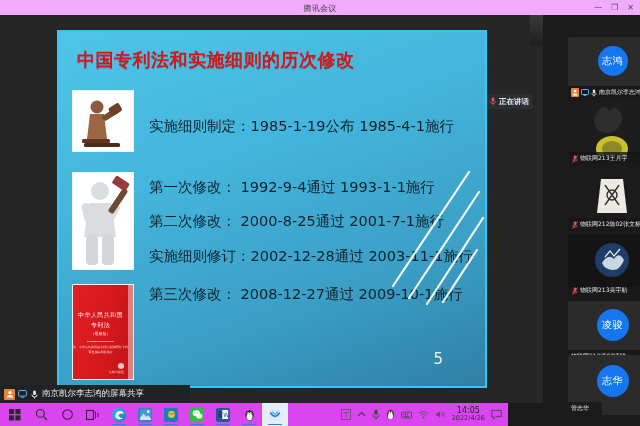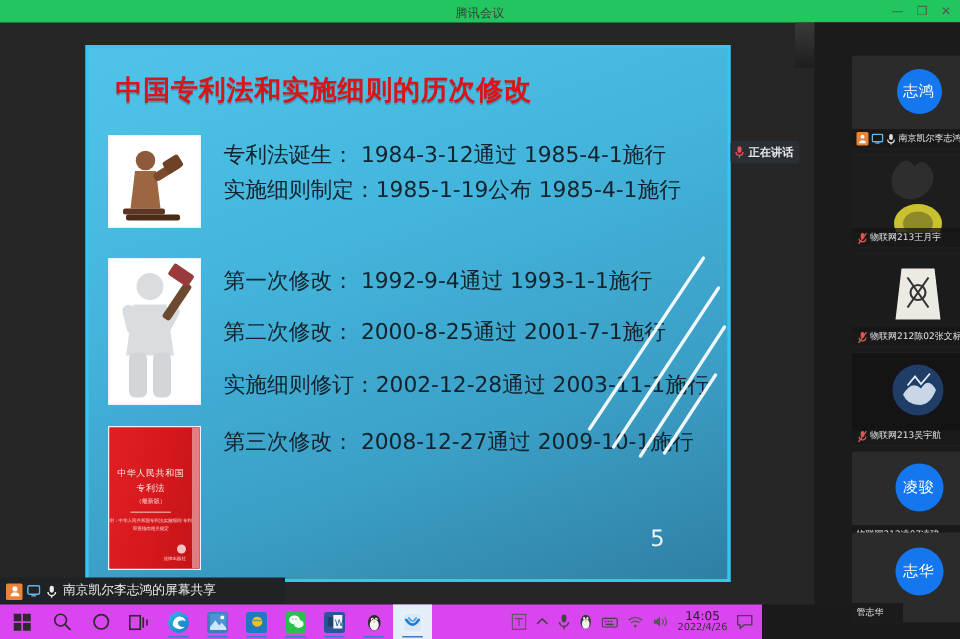--- a/index.html
+++ b/index.html
@@ -7,21 +7,21 @@
     width: 640px; height: 426px;
     background: #000;
     font-family: "DejaVu Sans", "Liberation Sans", sans-serif;
     overflow: hidden;
   }
   #app { position: relative; width: 640px; height: 426px; background: #1a1a1a; }
 
   
   .titlebar {
     position: absolute; left: 0; top: 0; width: 640px; height: 17px;
-    background: #22c55e; display: flex; align-items: center; justify-content: center;
+    background: #f0abfc; display: flex; align-items: center; justify-content: center;
   }
   .titlebar .title {
     font-size: 8px; color: #3c3c3c; letter-spacing: .2px;
   }
   .winbtns {
     position: absolute; right: 2px; top: 0; height: 15px;
     display: flex; align-items: center; gap: 9px; padding-right: 4px;
   }
   .winbtns span { font-size: 8px; color: #555; line-height: 1; }
 
@@ -274,21 +274,20 @@
           <div class="book-t2">专利法</div>
           <div class="book-t3">（最新版）</div>
           <div class="book-rule"></div>
           <div class="book-small">附：中华人民共和国专利法实施细则
 专利审查指南相关规定</div>
           <div class="book-logo"></div>
           <div class="book-pub">法律出版社</div>
         </div>
       </div>
 
-      <div class="line l1">专利法诞生：    1984-3-12通过 1985-4-1施行</div>
       <div class="line l2">实施细则制定：1985-1-19公布 1985-4-1施行</div>
       <div class="line l3">第一次修改：    1992-9-4通过 1993-1-1施行</div>
       <div class="line l4">第二次修改：    2000-8-25通过 2001-7-1施行</div>
       <div class="line l5">实施细则修订：2002-12-28通过 2003-11-1施行</div>
       <div class="line l6">第三次修改：    2008-12-27通过 2009-10-1施行</div>
 
       <svg class="annot" viewBox="0 0 120 190">
         <g stroke="#ffffff" stroke-width="2.2" fill="none" opacity="0.92" stroke-linecap="round">
           <line x1="104" y1="6" x2="28" y2="120"></line>
           <line x1="114" y1="26" x2="44" y2="132"></line>

